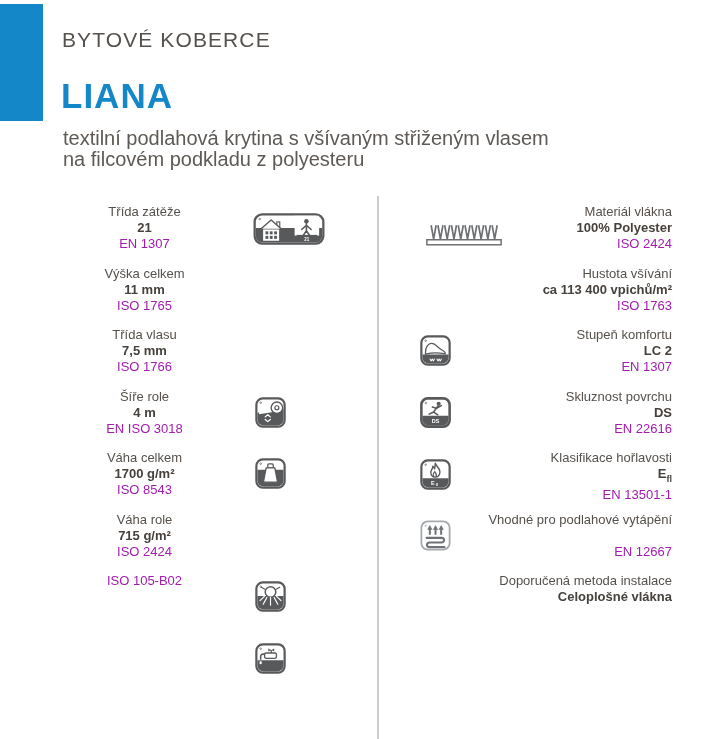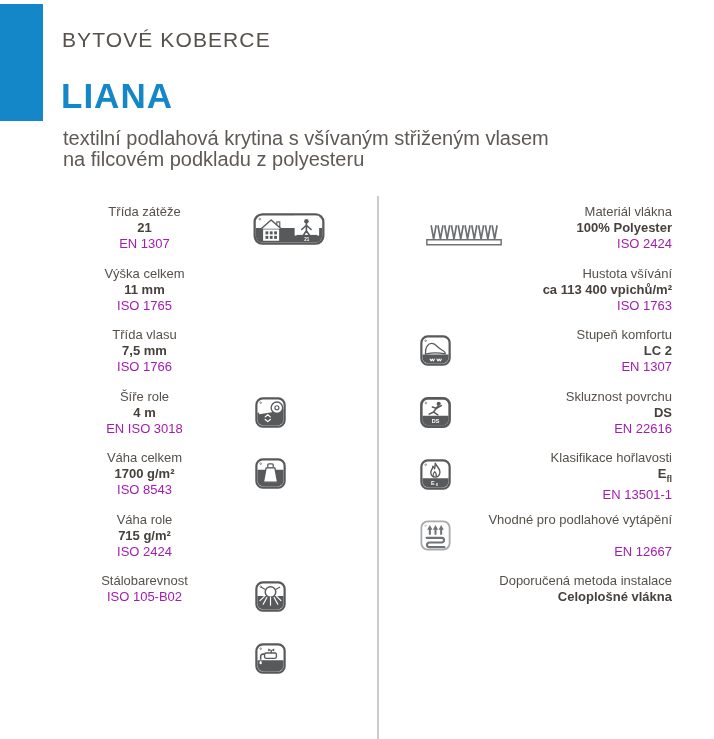--- a/index.html
+++ b/index.html
@@ -66,21 +66,20 @@
     <div class="label">Váha celkem</div>
     <div class="value">1700 g/m²</div>
     <div class="norm">ISO 8543</div>
   </div>
   <div class="row left-text" style="top:512px">
     <div class="label">Váha role</div>
     <div class="value">715 g/m²</div>
     <div class="norm">ISO 2424</div>
   </div>
   <div class="row left-text" style="top:573px">
-    <div class="label">Stálobarevnost</div>
     <div class="norm">ISO 105-B02</div>
   </div>
 
   <div class="row right-text" style="top:204px">
     <div class="label">Materiál vlákna</div>
     <div class="value">100% Polyester</div>
     <div class="norm">ISO 2424</div>
   </div>
   <div class="row right-text" style="top:266px">
     <div class="label">Hustota všívání</div>

